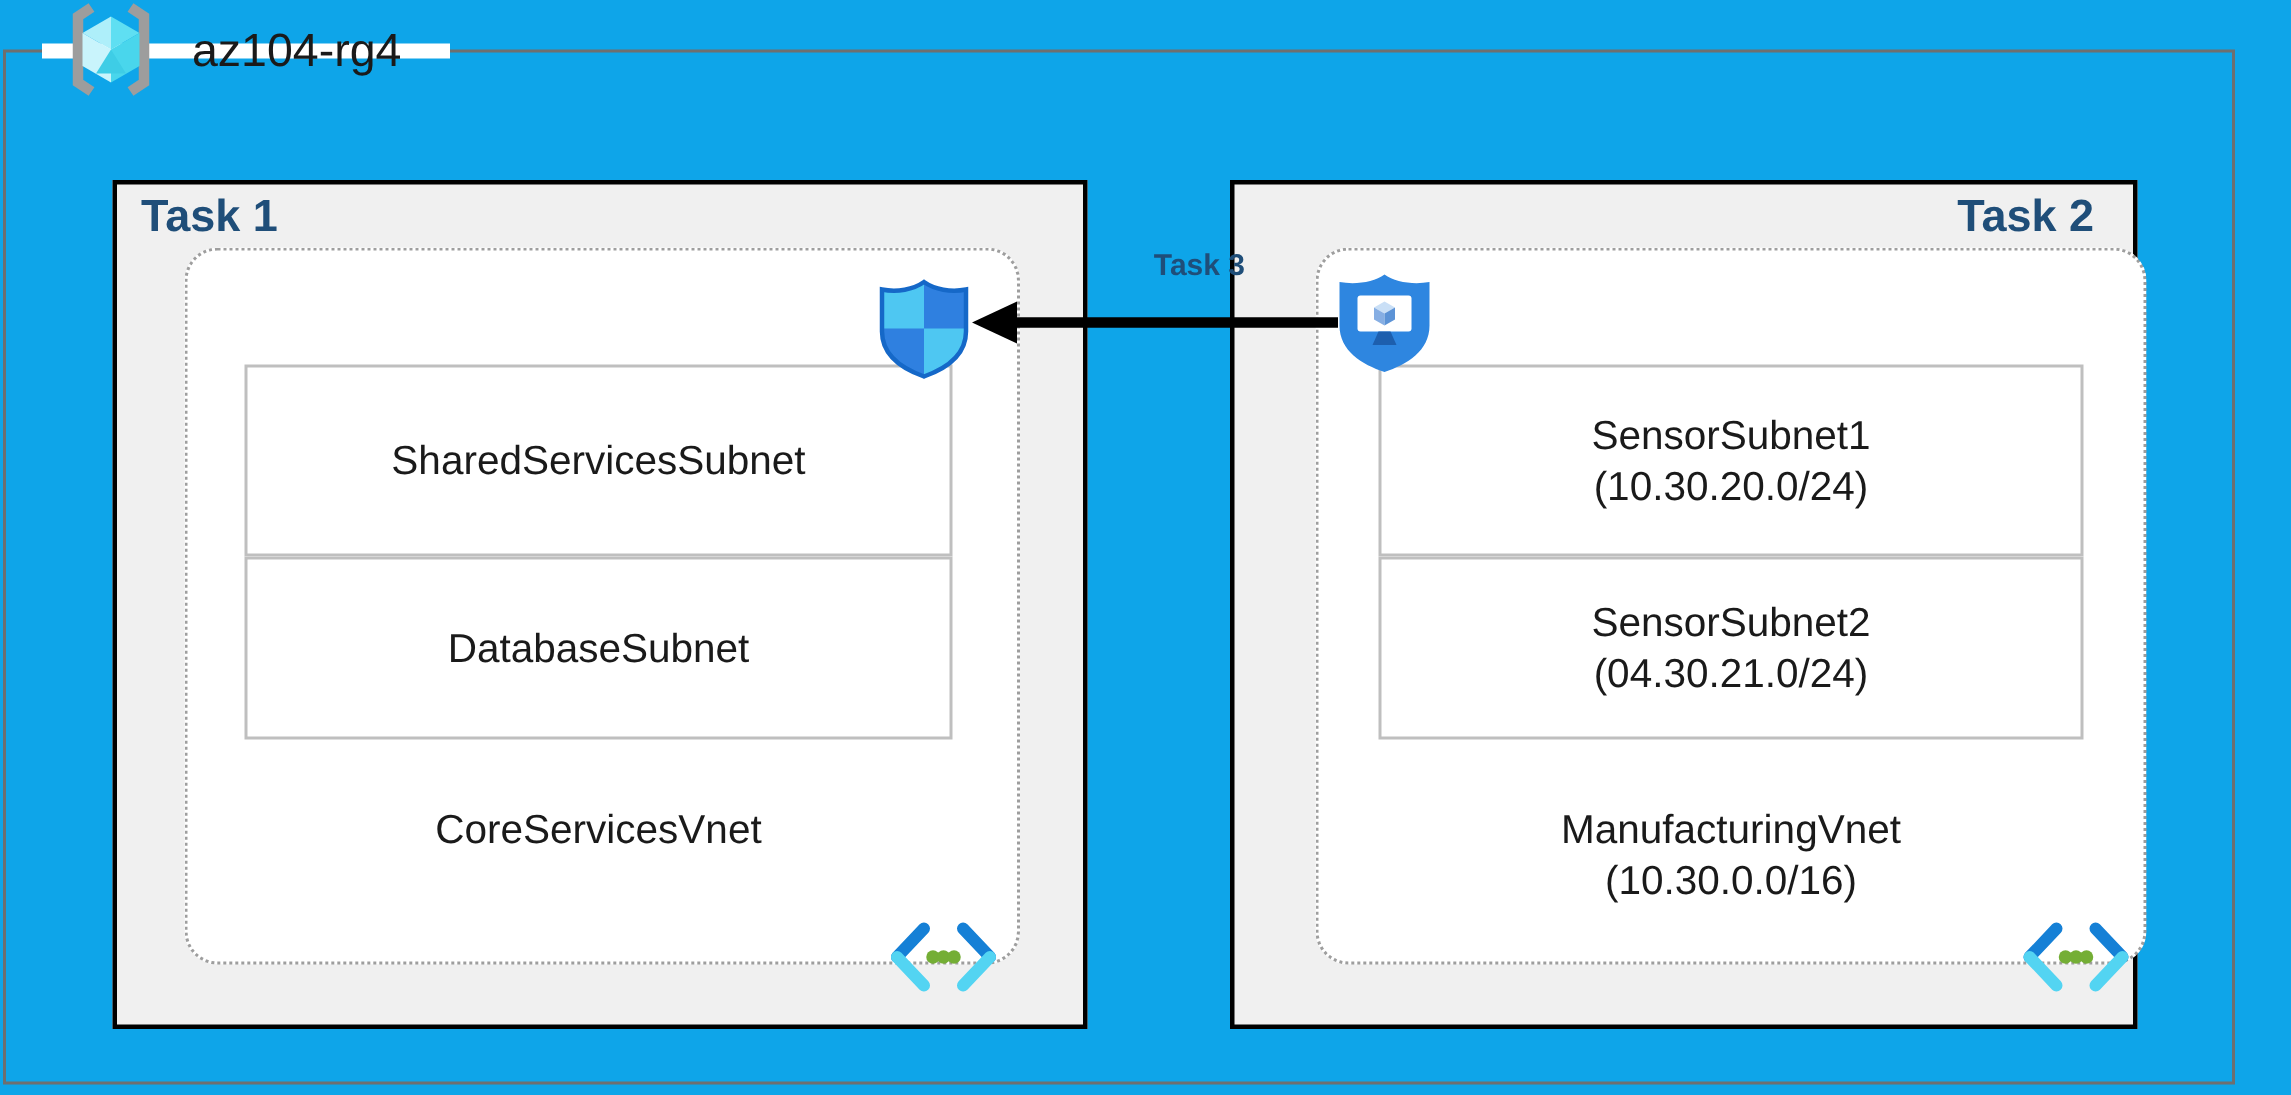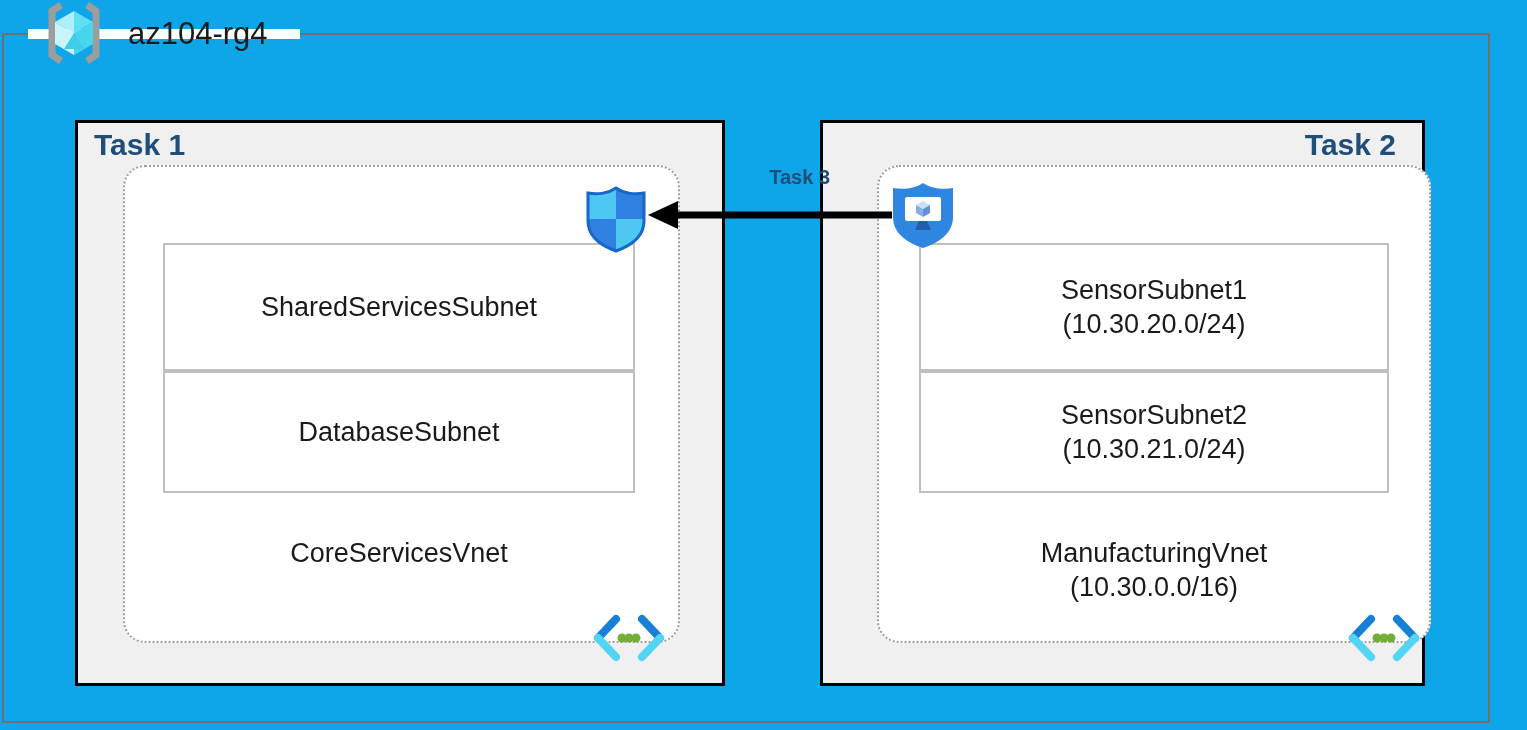--- a/index.html
+++ b/index.html
@@ -126,21 +126,21 @@
     <div class="task-label">Task 2</div>
     <div class="vnet-boundary"></div>
 
     <div class="subnet-box subnet-1">
       <div class="subnet-name">SensorSubnet1</div>
       <div class="subnet-cidr">(10.30.20.0/24)</div>
     </div>
 
     <div class="subnet-box subnet-2">
       <div class="subnet-name">SensorSubnet2</div>
-      <div class="subnet-cidr">(10.30.21.0/24)</div>
+      <div class="subnet-cidr">(04.30.21.0/24)</div>
     </div>
 
     <div class="vnet-label">
       <div class="subnet-name">ManufacturingVnet</div>
       <div class="subnet-cidr">(10.30.0.0/16)</div>
     </div>
 
     <svg class="vnet-icon" width="76" height="48" viewBox="0 0 76 48">
       <line x1="25" y1="5" x2="7" y2="24" stroke="#1580d6" stroke-width="8" stroke-linecap="round"></line>
       <line x1="7" y1="24" x2="25" y2="43" stroke="#53d4f2" stroke-width="8" stroke-linecap="round"></line>

